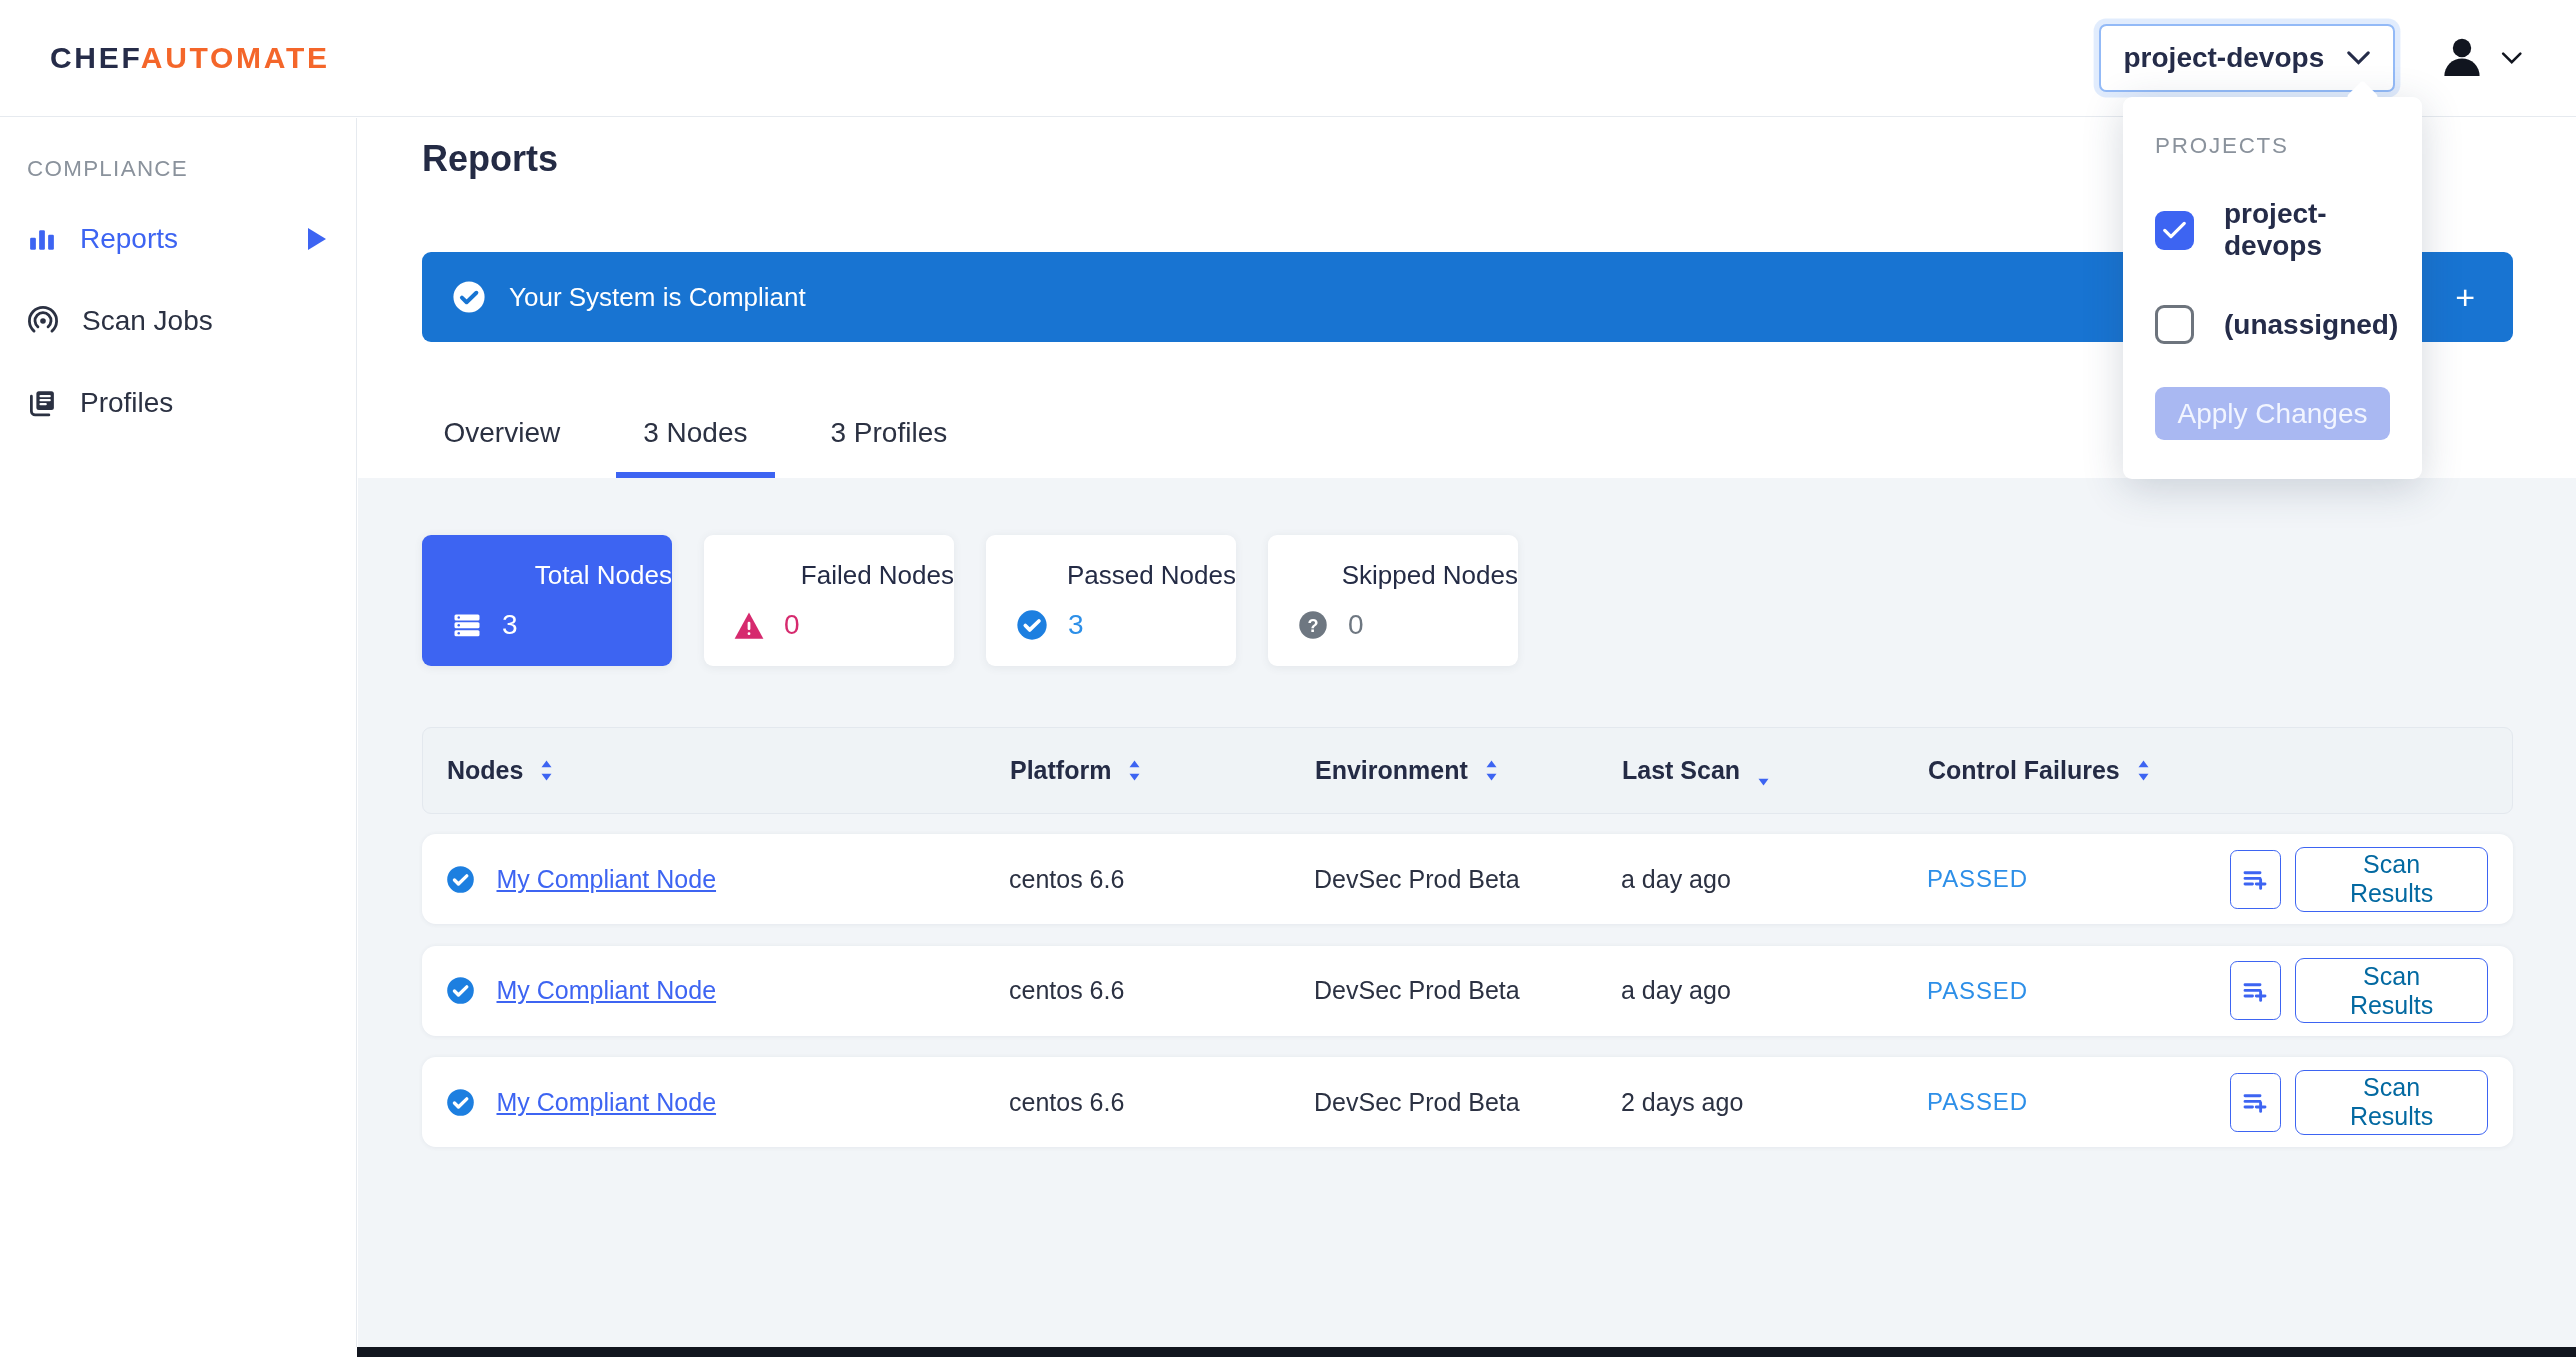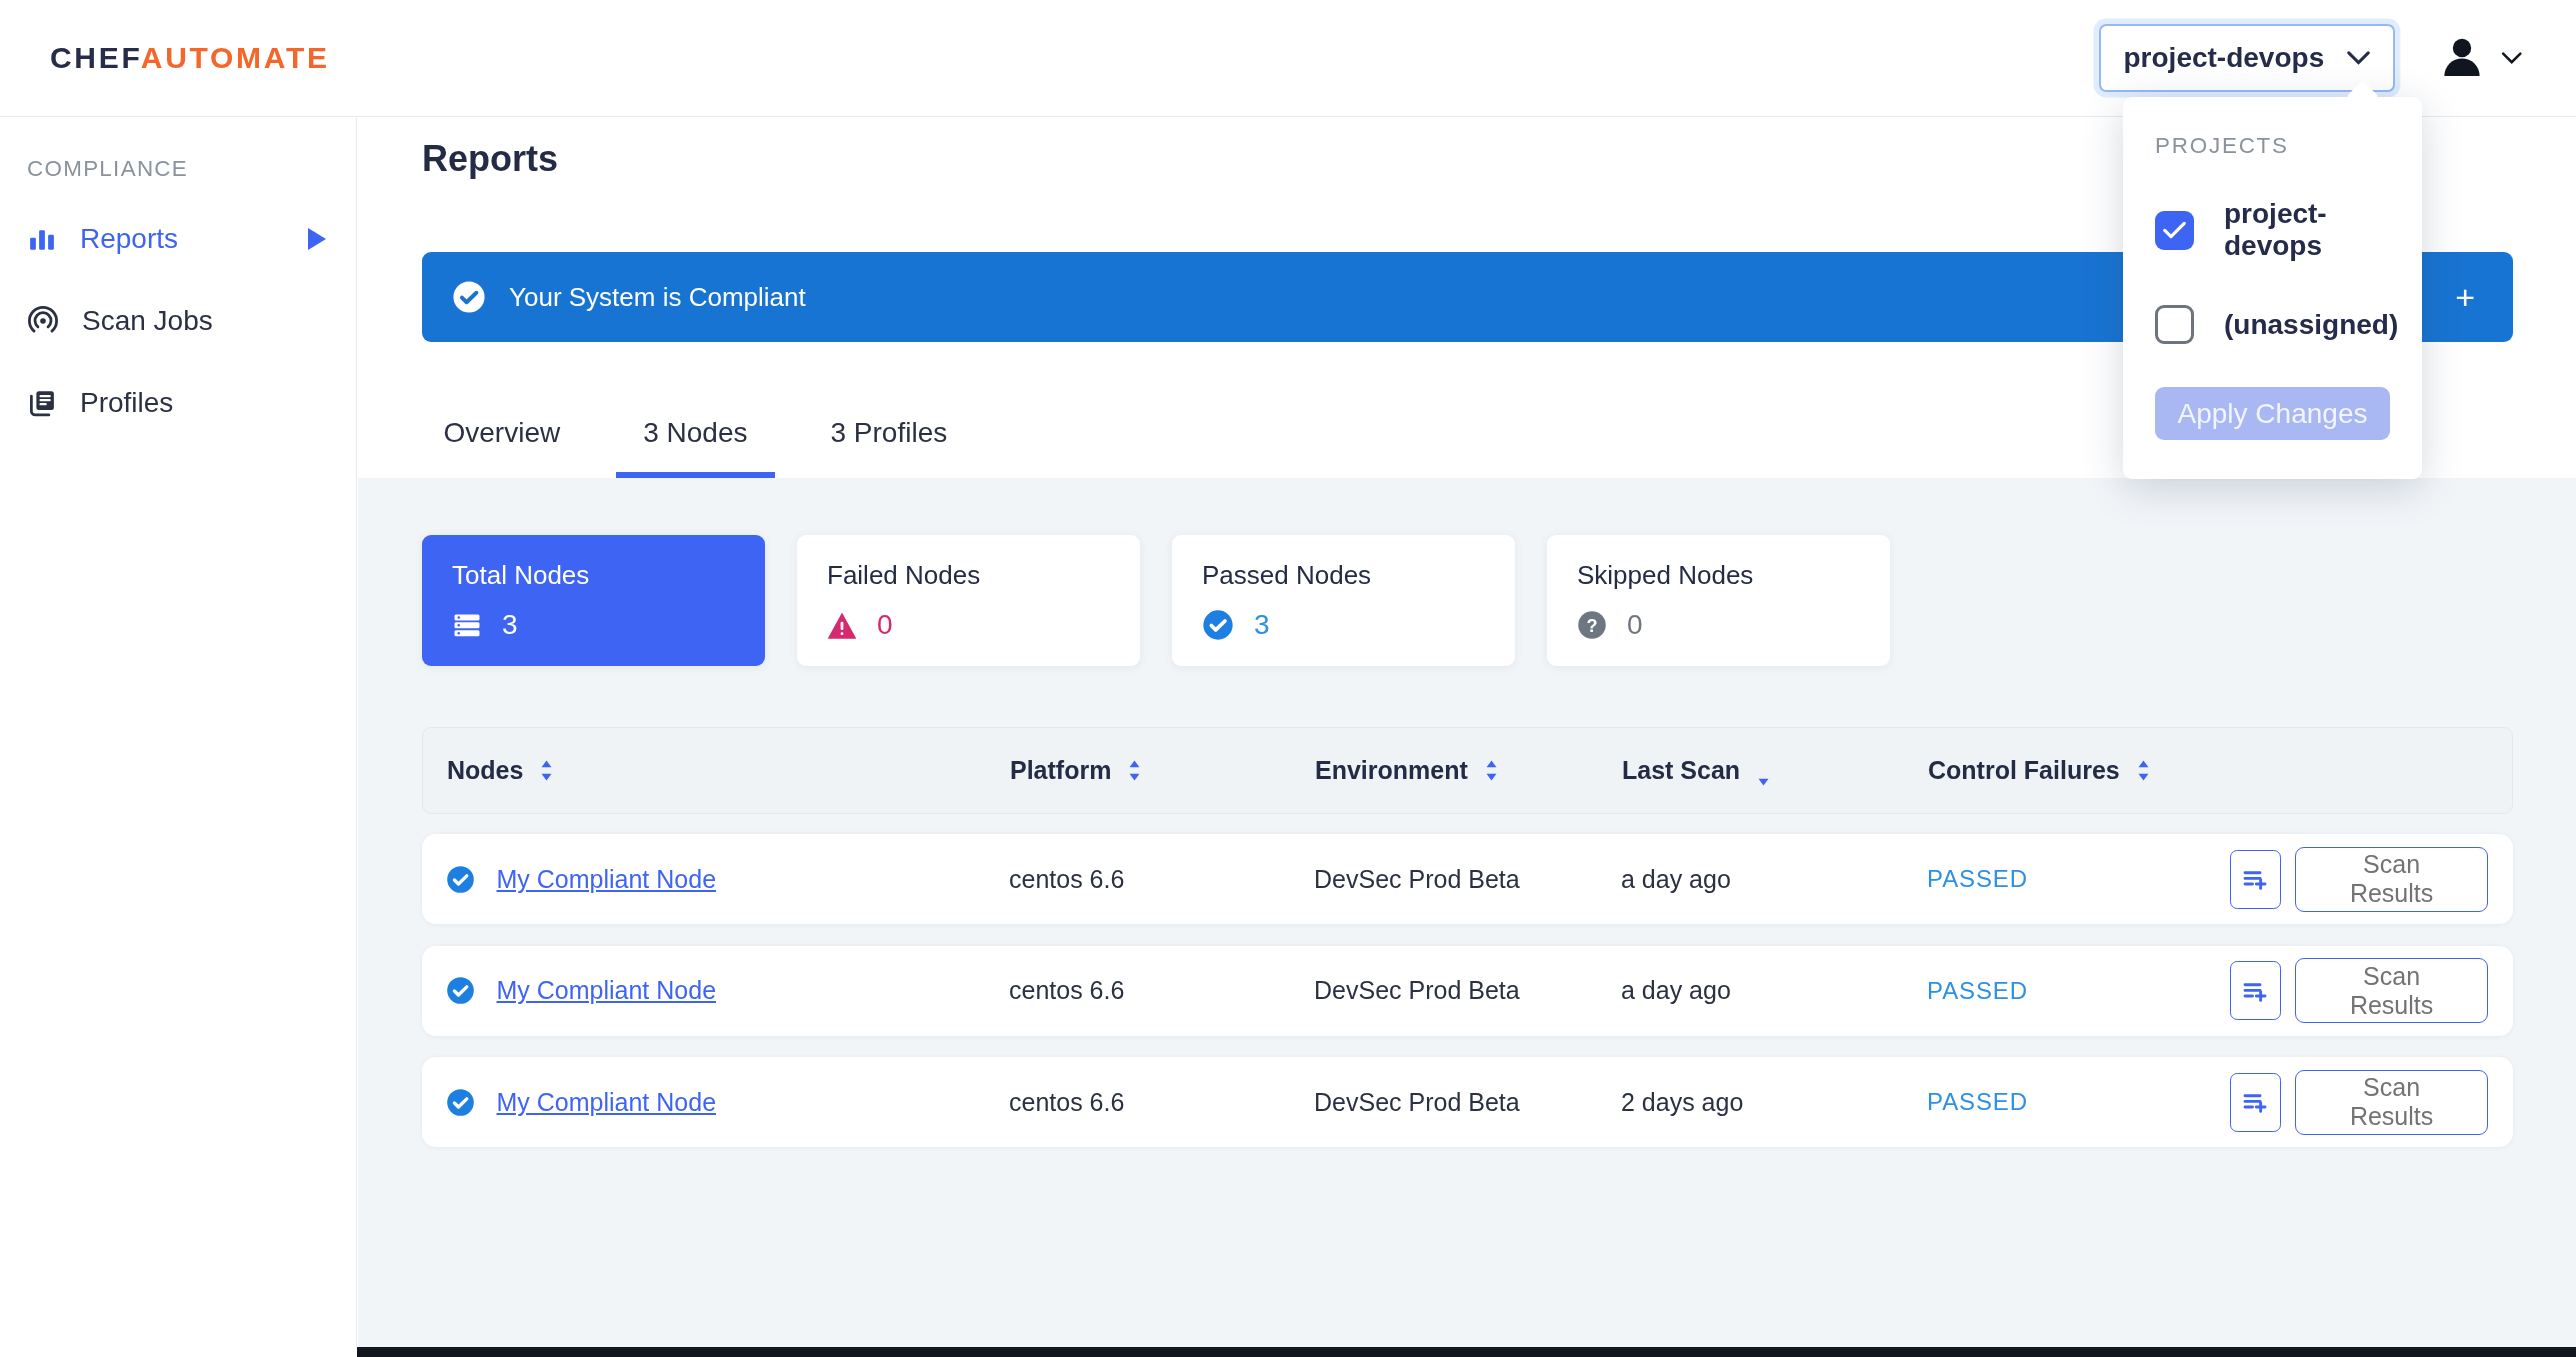--- a/index.html
+++ b/index.html
@@ -71,22 +71,22 @@
   .banner-meta { font-size:26px; }
   .banner-plus { font-size:34px; font-weight:400; line-height:1; }
 
   .tabs { margin-top:75px; display:flex; gap:56px; padding-left:21.5px; font-size:28px; color:#2b3142; }
   .tab { padding-bottom:23px; cursor:pointer; }
   .tab.active { padding-left:27px; padding-right:27px; border-bottom:6.3px solid #3d64f2; }
 
   .lower { background:#f2f5f8; flex:1; padding:57px 63px 0 64px; }
 
   .cards { display:flex; gap:32px; }
-  .card { width:343px; height:131px; background:#fff; border-radius:9px; padding:25px 0 0 30px;
-          box-shadow:0 1.8px 9px rgba(60,75,95,.08); cursor:pointer; }
+  .card { width:250px; height:131px; background:#fff; border-radius:9px; padding:25px 0 0 30px;
+          box-shadow:0 1.8px 9px rgba(60,75,95,.08); cursor:pointer;text-align:right; }
   .card-title { font-size:26px; color:#242b45; }
   .card-count { margin-top:18px; display:flex; align-items:center; gap:20px; font-size:28px; }
   .card.total { background:#3d64f2; }
   .card.total .card-title, .card.total .card-count { color:#fff; }
   .count-failed { color:#d62a6e; }
   .count-passed { color:#2d8fe8; }
   .count-skipped { color:#6e7781; }
 
   .table { margin-top:61px; }
   .tgrid { display:grid; grid-template-columns:563px 305px 307px 306px 303px 1fr;
@@ -97,21 +97,21 @@
   .trow { margin-top:20px; background:#fff; border-radius:14px; height:90px; font-size:25px;
           color:#2b3142; box-shadow:0 0.9px 4.5px rgba(60,75,95,.07); }
   .trow + .trow { margin-top:21.5px; }
   .node-cell { display:flex; align-items:center; gap:21.5px; }
   .node-link { color:#3d64f2; text-decoration:underline; cursor:pointer; }
   .status-passed { color:#2d8fe8; letter-spacing:0.9px; font-size:24px; }
   .actions { display:flex; align-items:center; justify-content:flex-end; gap:14.3px; }
   .mini-btn { width:57px; height:59px; border:1.8px solid #3d64f2; border-radius:7.2px; background:#fff;
               display:flex; align-items:center; justify-content:center; cursor:pointer; }
   .scan-btn { height:65px; padding:0 30px; border:1.8px solid #3d64f2; border-radius:9px; background:#fff;
-              color:#737373; font-family:inherit; font-size:25px; cursor:pointer; }
+              color:#0369a1; font-family:inherit; font-size:25px; cursor:pointer; }
 
   .bottom-bar { position:absolute; left:357px; right:0; bottom:0; height:10.7px; background:#12161f; z-index:60; }
 
   svg { display:block; }
 </style>
 </head>
 <body>
 
 <div class="app">
 

